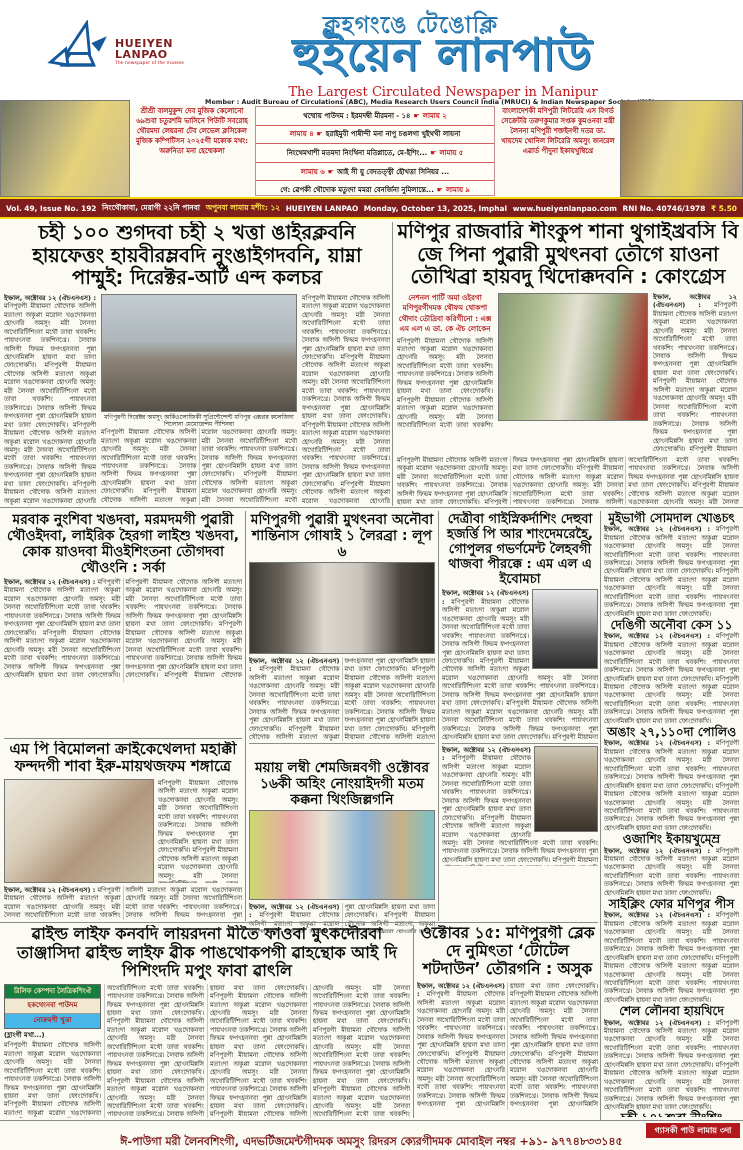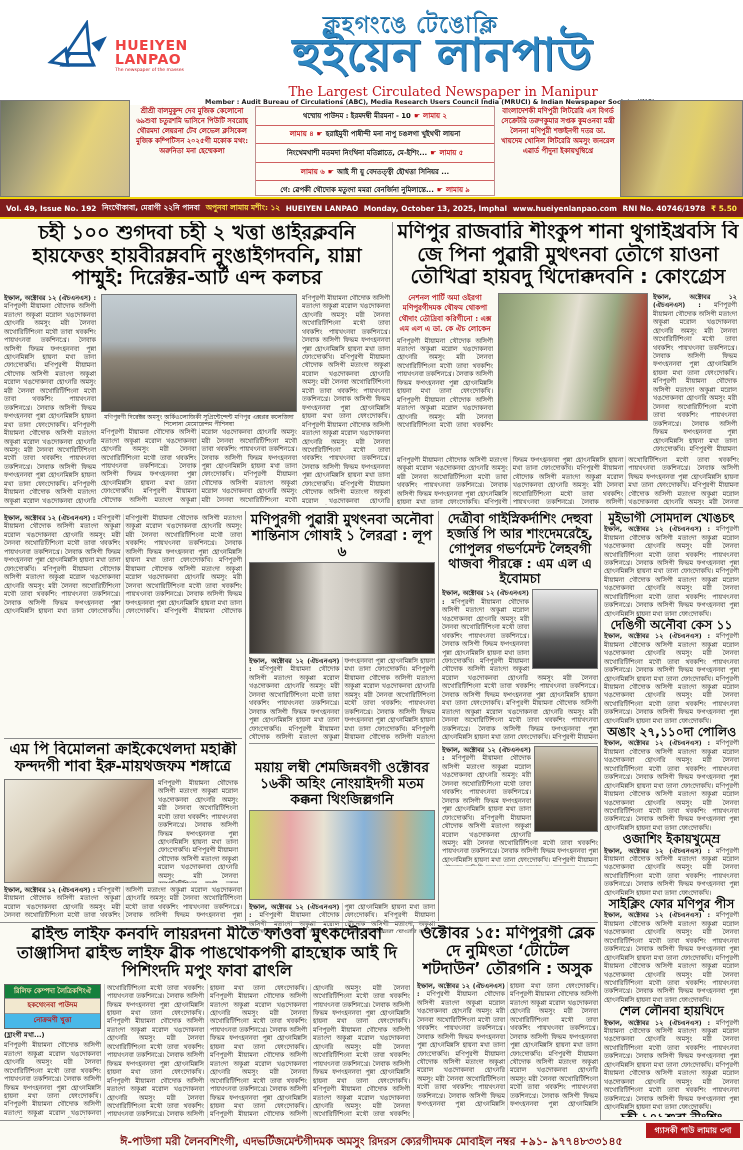--- a/index.html
+++ b/index.html
@@ -12,21 +12,21 @@
   .body-txt { font-size:6.4px; line-height:1.32; text-align:justify; color:#161616; overflow:hidden; }
   .cols2 { columns:2; column-gap:5px; column-rule:1px solid #c6c6c6; }
   .cols3 { columns:3; column-gap:5px; column-rule:1px solid #c6c6c6; }
   .cols4 { columns:4; column-gap:6px; column-rule:1px solid #c6c6c6; }
   .dateline { font-weight:700; }
   .ph { border:1px solid #777; }
   .cap { font-size:6px; text-align:center; color:#222; padding:1px 2px; line-height:1.2; }
   .dv { position:absolute; background:#8d8d8d; }
 
   
-  .m-logo-text { color:#ef4444; font-weight:700; font-size:14px; line-height:1.02; letter-spacing:.5px; }
+  .m-logo-text { color:#7f1d1d; font-weight:700; font-size:11px; line-height:1.02; letter-spacing:.5px; }
   .m-logo-tag { color:#c0161c; font-size:4.6px; }
   .script-small { color:#2e86c1; font-weight:400; font-size:23px; text-align:center;
                   text-shadow:.6px .6px 0 #1b5e8f; letter-spacing:1px; }
   .script-large { color:#2e86c1; font-weight:700; font-size:45px; text-align:center;
                   text-shadow:1px 1px 0 #16578c; letter-spacing:1px; line-height:1; }
   .m-tagline { color:#c0161c; font-size:13px; text-align:center; font-family:"DejaVu Serif", serif; }
   .m-member { color:#222; font-size:6.4px; font-weight:700; text-align:center; }
 
   
   .note { color:#b3161c; font-size:6.9px; font-weight:700; text-align:center; line-height:1.45; }
@@ -78,21 +78,21 @@
     <div class="abs script-large" style="left:170px;top:32px;width:545px;">হুইয়েন লানপাউ</div>
     <div class="abs m-tagline" style="left:163px;top:84px;width:560px;">The Largest Circulated Newspaper in Manipur</div>
     <div class="abs m-member" style="left:80px;top:98px;width:700px;">Member : Audit Bureau of Circulations (ABC), Media Research Users Council India (MRUCI) &amp; Indian Newspaper Society (INS)</div>
   </div>
 
   <div class="abs ph" style="left:0;top:100px;width:130px;height:97px;background:linear-gradient(115deg,#6f7560 0%,#b5ab7e 35%,#e5d27a 60%,#cdbd90 100%);"></div>
   <div class="abs note" style="left:133px;top:106px;width:118px;height:90px;overflow:hidden;">শ্রীশ্রী বালমুকুন্দ দেব মুজিক কেলোনো ৬৯শুবা চতুরশমি ভাসিনে পিউটি সবরোহ থৌরমদা লেয়রনা টেব লেভেল ক্লসিকেল মুজিক কম্পিটিসন ২০২৫গী মকোক মথং: অরুনিতা মনা হেম্মেকলা</div>
 
   <div class="abs tbox" style="left:255px;top:106px;width:240px;height:90px;">
     <div class="tline">
-      <span>থম্মোয় পাউদম : ইরমদম্বী মীরমনা - 10</span>
+      <span>থম্মোয় পাউদম : ইরমদম্বী মীরমনা - ১৪</span>
         <span class="ptr">☛</span>
         <span class="ref">লামায় ২</span>
     </div>
     <div class="tline">
       <span class="ref">লামায় ৪</span>
         <span class="ptr">☛</span>
         <span>হরাইমুবী পাষীন্দী মনা নাপু চঙলগা খুইথখী লায়না</span>
     </div>
     <div class="tline">
       <span>নিংথেমখাশী মতমদা নিংথিনা মতিপ্লাতে, মে-ইশিং...</span>
@@ -162,20 +162,21 @@
       <div class="body-txt" style="width:84px;height:160px;">
         <span class="dateline">ইম্ফাল, অক্টোবর ১২ (ঐচএনএস) :</span> <span>মণিপুরগী মীয়ামনা থৌদোক অসিগী মতাংদা অকুপ্পা মরোল খঙদোকনবা হোৎনরি অমসুং মরী লৈনবা অথোরিটিশিংনা মথৌ তাবা থবকশিং পায়খৎনবা তকশিনখ্রে। লৈবাক অসিগী ফিভম ফগৎহননবা পুন্না হোৎনমিন্নসি হায়না মখা তানা ফোংদোকখি। মণিপুরগী মীয়ামনা থৌদোক অসিগী মতাংদা অকুপ্পা মরোল খঙদোকনবা হোৎনরি অমসুং মরী লৈনবা অথোরিটিশিংনা মথৌ তাবা থবকশিং পায়খৎনবা তকশিনখ্রে। লৈবাক অসিগী ফিভম ফগৎহননবা পুন্না হোৎনমিন্নসি হায়না মখা তানা ফোংদোকখি। মণিপুরগী মীয়ামনা থৌদোক অসিগী মতাংদা অকুপ্পা মরোল খঙদোকনবা হোৎনরি অমসুং মরী লৈনবা অথোরিটিশিংনা মথৌ তাবা থবকশিং পায়খৎনবা তকশিনখ্রে। লৈবাক অসিগী ফিভম ফগৎহননবা পুন্না হোৎনমিন্নসি হায়না মখা তানা ফোংদোকখি। মণিপুরগী মীয়ামনা থৌদোক অসিগী মতাংদা অকুপ্পা মরোল খঙদোকনবা হোৎনরি অমসুং মরী লৈনবা অথোরিটিশিংনা মথৌ তাবা থবকশিং পায়খৎনবা তকশিনখ্রে। লৈবাক অসিগী ফিভম ফগৎহননবা পুন্না হোৎনমিন্নসি হায়না মখা তানা ফোংদোকখি। মণিপুরগী মীয়ামনা থৌদোক অসিগী মতাংদা অকুপ্পা মরোল খঙদোকনবা হোৎনরি অমসুং মরী লৈনবা অথোরিটিশিংনা মথৌ তাবা থবকশিং পায়খৎনবা তকশিনখ্রে। লৈবাক অসিগী ফিভম ফগৎহননবা পুন্না হোৎনমিন্নসি হায়না মখা তানা ফোংদোকখি। মণিপুরগী মীয়ামনা থৌদোক অসিগী মতাংদা অকুপ্পা মরোল খঙদোকনবা হোৎনরি অমসুং মরী লৈনবা অথোরিটিশিংনা মথৌ তাবা থবকশিং পায়খৎনবা তকশিনখ্রে। লৈবাক অসিগী ফিভম ফগৎহননবা পুন্না হোৎনমিন্নসি হায়না মখা তানা ফোংদোকখি। </span>
       </div>
     </div>
     <div class="body-txt cols3" style="height:92px;margin-top:3px;"><span>মণিপুরগী মীয়ামনা থৌদোক অসিগী মতাংদা অকুপ্পা মরোল খঙদোকনবা হোৎনরি অমসুং মরী লৈনবা অথোরিটিশিংনা মথৌ তাবা থবকশিং পায়খৎনবা তকশিনখ্রে। লৈবাক অসিগী ফিভম ফগৎহননবা পুন্না হোৎনমিন্নসি হায়না মখা তানা ফোংদোকখি। মণিপুরগী মীয়ামনা থৌদোক অসিগী মতাংদা অকুপ্পা মরোল খঙদোকনবা হোৎনরি অমসুং মরী লৈনবা অথোরিটিশিংনা মথৌ তাবা থবকশিং পায়খৎনবা তকশিনখ্রে। লৈবাক অসিগী ফিভম ফগৎহননবা পুন্না হোৎনমিন্নসি হায়না মখা তানা ফোংদোকখি। মণিপুরগী মীয়ামনা থৌদোক অসিগী মতাংদা অকুপ্পা মরোল খঙদোকনবা হোৎনরি অমসুং মরী লৈনবা অথোরিটিশিংনা মথৌ তাবা থবকশিং পায়খৎনবা তকশিনখ্রে। লৈবাক অসিগী ফিভম ফগৎহননবা পুন্না হোৎনমিন্নসি হায়না মখা তানা ফোংদোকখি। মণিপুরগী মীয়ামনা থৌদোক অসিগী মতাংদা অকুপ্পা মরোল খঙদোকনবা হোৎনরি অমসুং মরী লৈনবা অথোরিটিশিংনা মথৌ তাবা থবকশিং পায়খৎনবা তকশিনখ্রে। লৈবাক অসিগী ফিভম ফগৎহননবা পুন্না হোৎনমিন্নসি হায়না মখা তানা ফোংদোকখি। মণিপুরগী মীয়ামনা থৌদোক অসিগী মতাংদা অকুপ্পা মরোল খঙদোকনবা হোৎনরি অমসুং মরী লৈনবা অথোরিটিশিংনা মথৌ তাবা থবকশিং পায়খৎনবা তকশিনখ্রে। লৈবাক অসিগী ফিভম ফগৎহননবা পুন্না হোৎনমিন্নসি হায়না মখা তানা ফোংদোকখি। মণিপুরগী মীয়ামনা থৌদোক অসিগী মতাংদা অকুপ্পা মরোল খঙদোকনবা হোৎনরি অমসুং মরী লৈনবা অথোরিটিশিংনা মথৌ তাবা থবকশিং পায়খৎনবা তকশিনখ্রে। লৈবাক অসিগী ফিভম ফগৎহননবা পুন্না হোৎনমিন্নসি হায়না মখা তানা ফোংদোকখি। মণিপুরগী মীয়ামনা থৌদোক অসিগী মতাংদা অকুপ্পা মরোল খঙদোকনবা হোৎনরি অমসুং মরী লৈনবা অথোরিটিশিংনা মথৌ তাবা থবকশিং পায়খৎনবা তকশিনখ্রে। লৈবাক অসিগী ফিভম ফগৎহননবা পুন্না হোৎনমিন্নসি হায়না মখা তানা ফোংদোকখি। মণিপুরগী মীয়ামনা থৌদোক অসিগী মতাংদা অকুপ্পা মরোল খঙদোকনবা হোৎনরি অমসুং মরী লৈনবা অথোরিটিশিংনা মথৌ তাবা থবকশিং পায়খৎনবা তকশিনখ্রে। লৈবাক অসিগী ফিভম ফগৎহননবা পুন্না হোৎনমিন্নসি হায়না মখা তানা ফোংদোকখি। মণিপুরগী মীয়ামনা থৌদোক অসিগী মতাংদা অকুপ্পা মরোল খঙদোকনবা হোৎনরি অমসুং মরী লৈনবা অথোরিটিশিংনা মথৌ তাবা থবকশিং পায়খৎনবা তকশিনখ্রে। লৈবাক অসিগী ফিভম ফগৎহননবা পুন্না হোৎনমিন্নসি হায়না মখা তানা ফোংদোকখি। মণিপুরগী মীয়ামনা থৌদোক অসিগী মতাংদা অকুপ্পা মরোল খঙদোকনবা হোৎনরি অমসুং মরী লৈনবা অথোরিটিশিংনা মথৌ তাবা থবকশিং পায়খৎনবা তকশিনখ্রে। লৈবাক অসিগী ফিভম ফগৎহননবা পুন্না হোৎনমিন্নসি হায়না মখা তানা ফোংদোকখি। মণিপুরগী মীয়ামনা থৌদোক অসিগী মতাংদা অকুপ্পা মরোল খঙদোকনবা হোৎনরি অমসুং মরী লৈনবা অথোরিটিশিংনা মথৌ তাবা থবকশিং পায়খৎনবা তকশিনখ্রে। লৈবাক অসিগী ফিভম ফগৎহননবা পুন্না হোৎনমিন্নসি হায়না মখা তানা ফোংদোকখি। মণিপুরগী মীয়ামনা থৌদোক অসিগী মতাংদা অকুপ্পা মরোল খঙদোকনবা হোৎনরি অমসুং মরী লৈনবা অথোরিটিশিংনা মথৌ তাবা থবকশিং পায়খৎনবা তকশিনখ্রে। লৈবাক অসিগী ফিভম ফগৎহননবা পুন্না হোৎনমিন্নসি হায়না মখা তানা ফোংদোকখি। </span></div>
   </div>
 
   <div class="dv" style="left:0;top:507px;width:743px;height:1px;"></div>
 
   <div class="abs" style="left:4px;top:511px;width:238px;height:225px;overflow:hidden;">
+    <div class="hl" style="font-size:13.8px;margin-bottom:3px;">মরবাক নুংশিবা খঙদবা, মরমদমগী পুৱারী থৌওইদবা, লাইরিক হৈরগা লাইশু খঙদবা, কোক য়াওদবা মীওইশিংতনা তৌগদবা থৌওংনি : সর্কা</div>
     <div class="body-txt cols2" style="height:104px;margin-top:3px;">
       <span class="dateline">ইম্ফাল, অক্টোবর ১২ (ঐচএনএস) :</span> <span>মণিপুরগী মীয়ামনা থৌদোক অসিগী মতাংদা অকুপ্পা মরোল খঙদোকনবা হোৎনরি অমসুং মরী লৈনবা অথোরিটিশিংনা মথৌ তাবা থবকশিং পায়খৎনবা তকশিনখ্রে। লৈবাক অসিগী ফিভম ফগৎহননবা পুন্না হোৎনমিন্নসি হায়না মখা তানা ফোংদোকখি। মণিপুরগী মীয়ামনা থৌদোক অসিগী মতাংদা অকুপ্পা মরোল খঙদোকনবা হোৎনরি অমসুং মরী লৈনবা অথোরিটিশিংনা মথৌ তাবা থবকশিং পায়খৎনবা তকশিনখ্রে। লৈবাক অসিগী ফিভম ফগৎহননবা পুন্না হোৎনমিন্নসি হায়না মখা তানা ফোংদোকখি। মণিপুরগী মীয়ামনা থৌদোক অসিগী মতাংদা অকুপ্পা মরোল খঙদোকনবা হোৎনরি অমসুং মরী লৈনবা অথোরিটিশিংনা মথৌ তাবা থবকশিং পায়খৎনবা তকশিনখ্রে। লৈবাক অসিগী ফিভম ফগৎহননবা পুন্না হোৎনমিন্নসি হায়না মখা তানা ফোংদোকখি। মণিপুরগী মীয়ামনা থৌদোক অসিগী মতাংদা অকুপ্পা মরোল খঙদোকনবা হোৎনরি অমসুং মরী লৈনবা অথোরিটিশিংনা মথৌ তাবা থবকশিং পায়খৎনবা তকশিনখ্রে। লৈবাক অসিগী ফিভম ফগৎহননবা পুন্না হোৎনমিন্নসি হায়না মখা তানা ফোংদোকখি। মণিপুরগী মীয়ামনা থৌদোক অসিগী মতাংদা অকুপ্পা মরোল খঙদোকনবা হোৎনরি অমসুং মরী লৈনবা অথোরিটিশিংনা মথৌ তাবা থবকশিং পায়খৎনবা তকশিনখ্রে। লৈবাক অসিগী ফিভম ফগৎহননবা পুন্না হোৎনমিন্নসি হায়না মখা তানা ফোংদোকখি। মণিপুরগী মীয়ামনা থৌদোক অসিগী মতাংদা অকুপ্পা মরোল খঙদোকনবা হোৎনরি অমসুং মরী লৈনবা অথোরিটিশিংনা মথৌ তাবা থবকশিং পায়খৎনবা তকশিনখ্রে। লৈবাক অসিগী ফিভম ফগৎহননবা পুন্না হোৎনমিন্নসি হায়না মখা তানা ফোংদোকখি। মণিপুরগী মীয়ামনা থৌদোক অসিগী মতাংদা অকুপ্পা মরোল খঙদোকনবা হোৎনরি অমসুং মরী লৈনবা অথোরিটিশিংনা মথৌ তাবা থবকশিং পায়খৎনবা তকশিনখ্রে। লৈবাক অসিগী ফিভম ফগৎহননবা পুন্না হোৎনমিন্নসি হায়না মখা তানা ফোংদোকখি। মণিপুরগী মীয়ামনা থৌদোক অসিগী মতাংদা অকুপ্পা মরোল খঙদোকনবা হোৎনরি অমসুং মরী লৈনবা অথোরিটিশিংনা মথৌ তাবা থবকশিং পায়খৎনবা তকশিনখ্রে। লৈবাক অসিগী ফিভম ফগৎহননবা পুন্না হোৎনমিন্নসি হায়না মখা তানা ফোংদোকখি। মণিপুরগী মীয়ামনা থৌদোক অসিগী মতাংদা অকুপ্পা মরোল খঙদোকনবা হোৎনরি অমসুং মরী লৈনবা অথোরিটিশিংনা মথৌ তাবা থবকশিং পায়খৎনবা তকশিনখ্রে। লৈবাক অসিগী ফিভম ফগৎহননবা পুন্না হোৎনমিন্নসি হায়না মখা তানা ফোংদোকখি। মণিপুরগী মীয়ামনা থৌদোক অসিগী মতাংদা অকুপ্পা মরোল খঙদোকনবা হোৎনরি অমসুং মরী লৈনবা অথোরিটিশিংনা মথৌ তাবা থবকশিং পায়খৎনবা তকশিনখ্রে। লৈবাক অসিগী ফিভম ফগৎহননবা পুন্না হোৎনমিন্নসি হায়না মখা তানা ফোংদোকখি। মণিপুরগী মীয়ামনা থৌদোক অসিগী মতাংদা অকুপ্পা মরোল খঙদোকনবা হোৎনরি অমসুং মরী লৈনবা অথোরিটিশিংনা মথৌ তাবা থবকশিং পায়খৎনবা তকশিনখ্রে। লৈবাক অসিগী ফিভম ফগৎহননবা পুন্না হোৎনমিন্নসি হায়না মখা তানা ফোংদোকখি। মণিপুরগী মীয়ামনা থৌদোক অসিগী মতাংদা অকুপ্পা মরোল খঙদোকনবা হোৎনরি অমসুং মরী লৈনবা অথোরিটিশিংনা মথৌ তাবা থবকশিং পায়খৎনবা তকশিনখ্রে। লৈবাক অসিগী ফিভম ফগৎহননবা পুন্না হোৎনমিন্নসি হায়না মখা তানা ফোংদোকখি। </span>
     </div>
   </div>
 
   <div class="dv" style="left:4px;top:738px;width:238px;height:1px;"></div>
 
   <div class="abs" style="left:4px;top:741px;width:238px;height:179px;overflow:hidden;">
     <div class="hl" style="font-size:15px;margin-bottom:3px;">এম পি বিমোলনা ক্রাইকেথেলদা মহাক্কী ফন্দদগী শাবা ইরু-মায়থজফম শঙ্গাত্রে</div>
     <div style="display:flex;gap:4px;">

